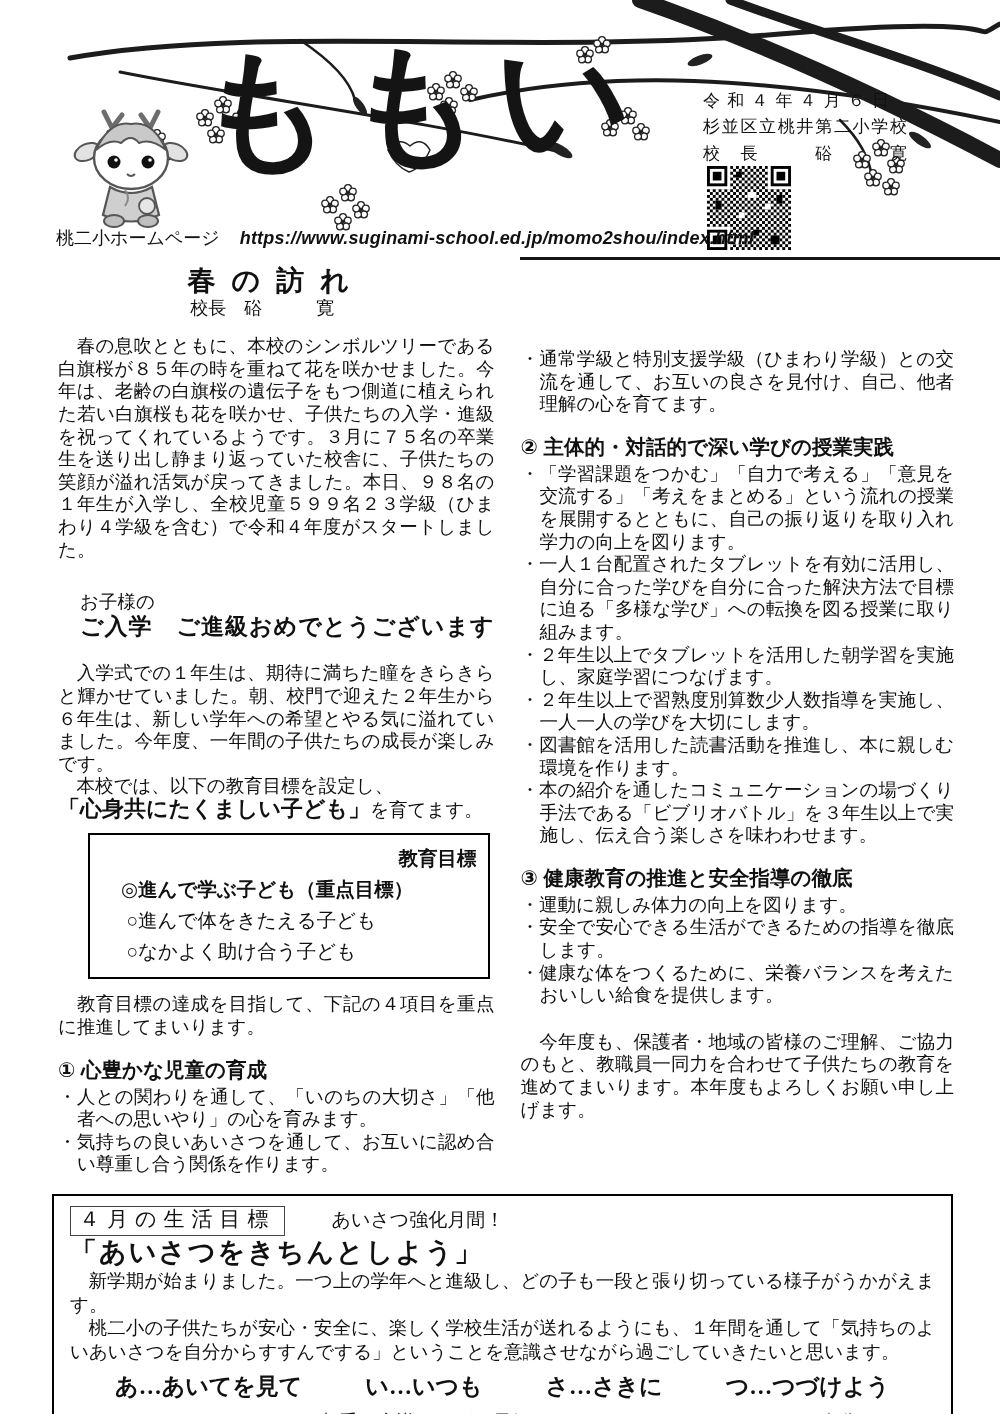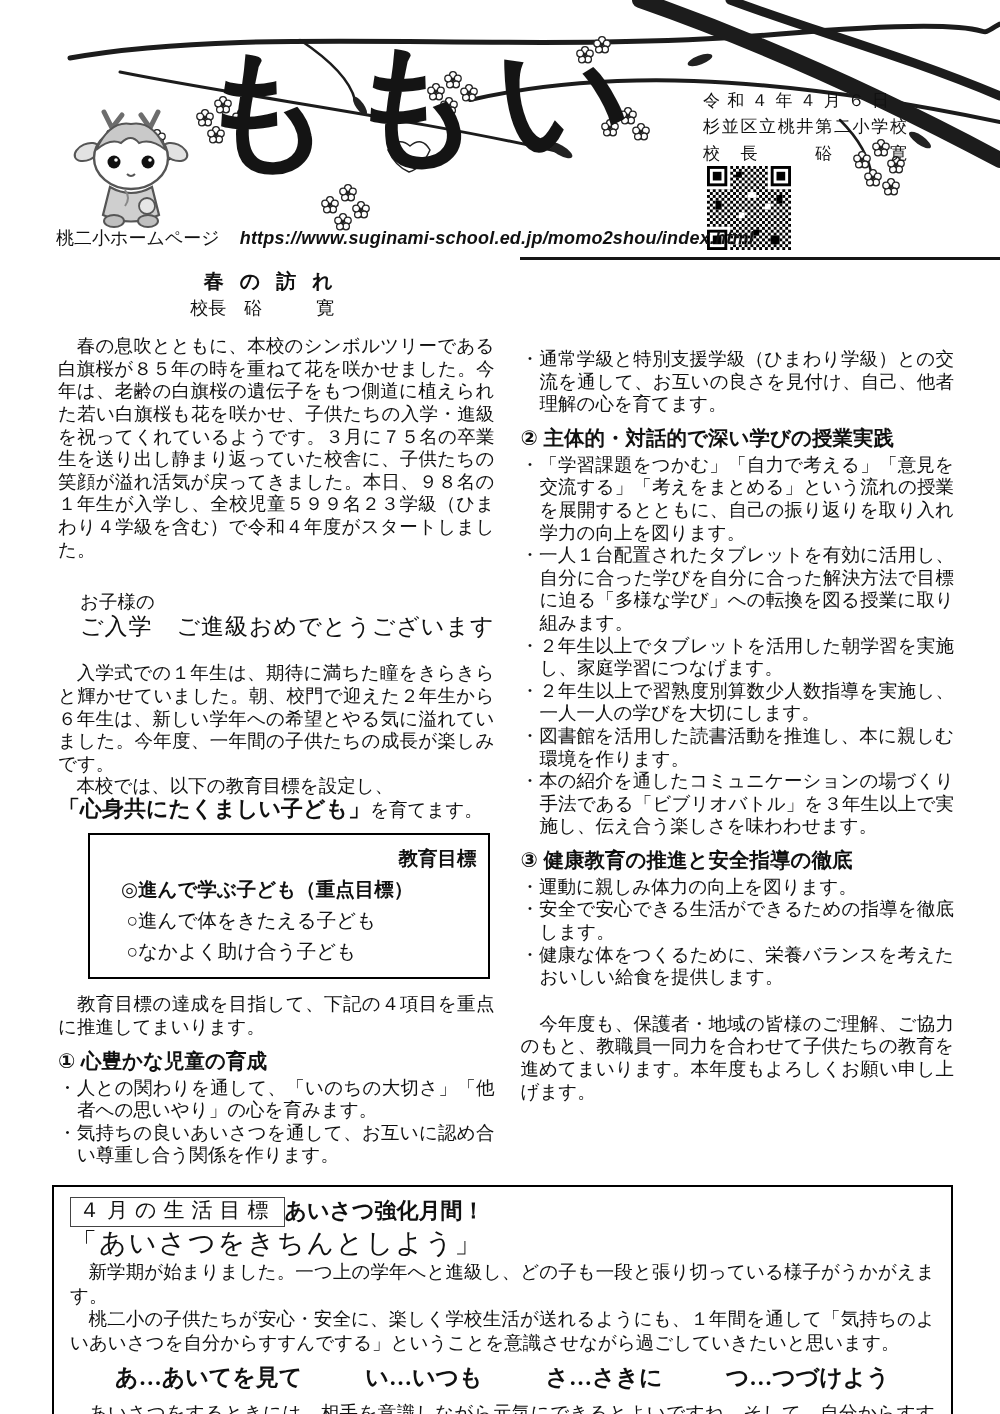--- a/index.html
+++ b/index.html
@@ -19,42 +19,42 @@
   .issue-principal{letter-spacing:.10em;}
   .qr{position:absolute;left:706px;top:166px;width:86px;height:84px;}
   .homepage{position:absolute;left:56px;top:226px;font-size:18px;white-space:nowrap;}
   .homepage .url{font-family:"Liberation Sans","DejaVu Sans",sans-serif;font-style:italic;font-weight:700;margin-left:20px;letter-spacing:.2px;}
   .head-rule{position:absolute;left:520px;top:257px;width:480px;height:3px;background:#151515;}
 
   
   .columns{display:flex;gap:26px;padding:4px 46px 0 58px;}
   .col{width:50%;font-size:18.5px;line-height:22.6px;text-align:justify;}
   .col p{margin:0;}
-  .art-title{font-size:20px;font-weight:600;letter-spacing:16px;text-align:center;margin:0;}
+  .art-title{font-size:28px;font-weight:600;letter-spacing:16px;text-align:center;margin:0;}
   .art-byline{text-align:center;padding-right:28px;font-size:18px;margin:4px 0 16px;}
   .lead-small{margin-top:30px;padding-left:22px;}
-  .lead-bold{font-size:23px;font-weight:400;padding-left:22px;letter-spacing:1px;margin:2px 0 24px;white-space:nowrap;}
+  .lead-bold{font-size:23px;font-weight:700;padding-left:22px;letter-spacing:1px;margin:2px 0 24px;white-space:nowrap;}
   .inline-bold{font-family:"Liberation Sans","DejaVu Sans",sans-serif;font-weight:700;font-size:22px;}
   .goals-box{border:2px solid #000;margin:12px 4px 14px 30px;padding:8px 12px 10px 14px;
              font-family:"Liberation Sans","DejaVu Sans",sans-serif;font-size:19.5px;line-height:31px;text-align:right;}
   .goals-title{font-weight:700;}
   .goal-row{display:flex;}
   .goal-mark{width:34px;flex:none;}
   .goal-row.em .goal-text{font-weight:700;}
-  .sec-head{font-family:"Liberation Sans","DejaVu Sans",sans-serif;font-weight:700;font-size:20.5px;line-height:28px;margin:8px 0 2px;text-align:left;}
+  .sec-head{font-family:"Liberation Sans","DejaVu Sans",sans-serif;font-weight:700;font-size:20.5px;line-height:28px;margin:17px 0 2px;text-align:left;}
   .b{padding-left:19px;text-indent:-19px;margin:0;}
   .col-right{padding-top:78px;}
   .closing{margin-top:24px !important;}
 
   
   .goal-box{margin:18px 47px 0 52px;border:2.5px solid #000;padding:10px 16px 14px;font-size:18.5px;line-height:23.5px;}
   .gb-head{display:flex;align-items:flex-end;}
   .gb-label{border:1.5px solid #444;padding:1px 8px 3px;font-size:21px;letter-spacing:7px;}
-  .gb-sub{font-family:"Liberation Sans","DejaVu Sans",sans-serif;font-weight:700;font-size:22px;padding-bottom:4px;}
-  .gb-title{font-family:"Liberation Sans","DejaVu Sans",sans-serif;font-weight:400;font-size:27px;letter-spacing:2px;margin:5px 0 6px;}
+  .gb-sub{font-family:"Liberation Sans","DejaVu Sans",sans-serif;font-weight:400;font-size:19px;padding-bottom:4px;margin-left:47px;}
+  .gb-title{font-family:"Liberation Sans","DejaVu Sans",sans-serif;font-weight:700;font-size:27px;letter-spacing:2px;margin:5px 0 6px;}
   .gb-p{margin:0;text-align:justify;}
   .gb-slogan{display:flex;justify-content:center;gap:63px;font-weight:700;font-size:23px;margin:11px 0 12px;white-space:nowrap;}
 </style>
 </head>
 <body>
 
 <div class="page serif">
 
   <header class="masthead">
 

